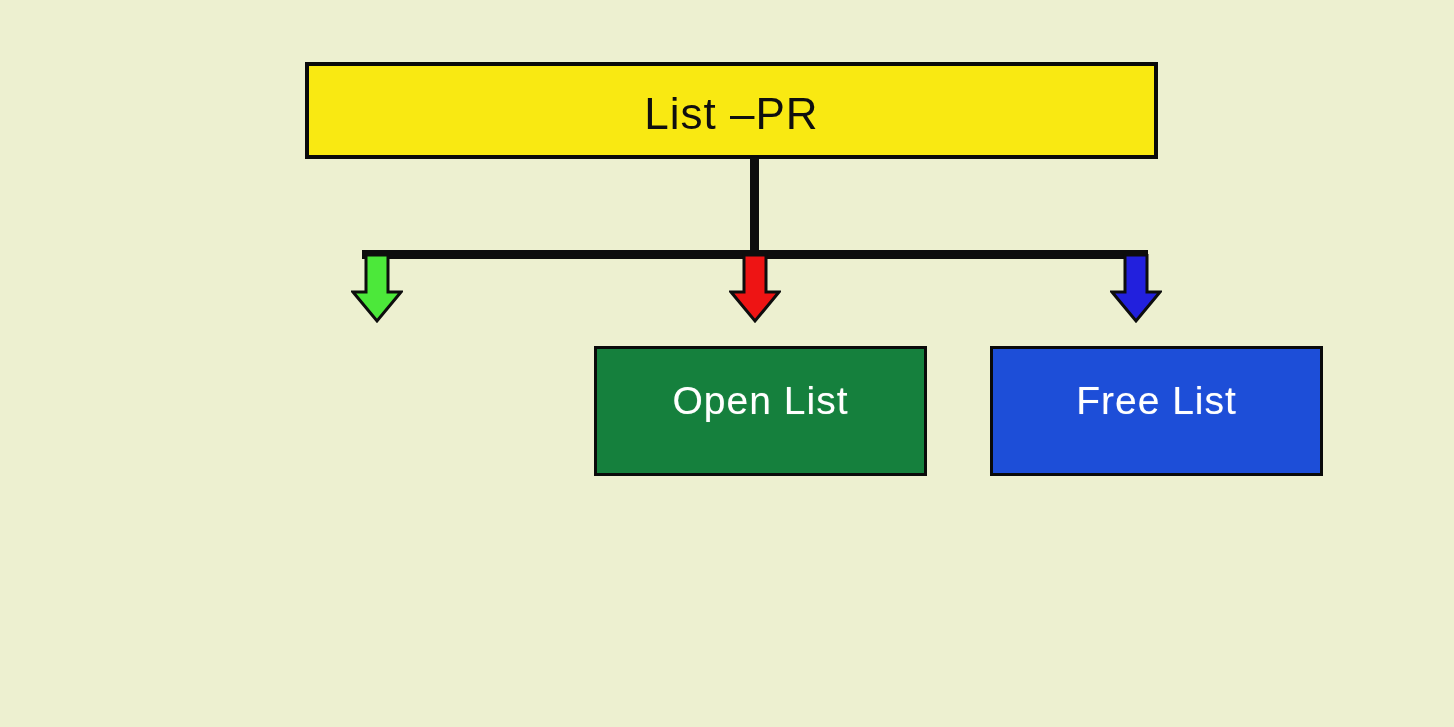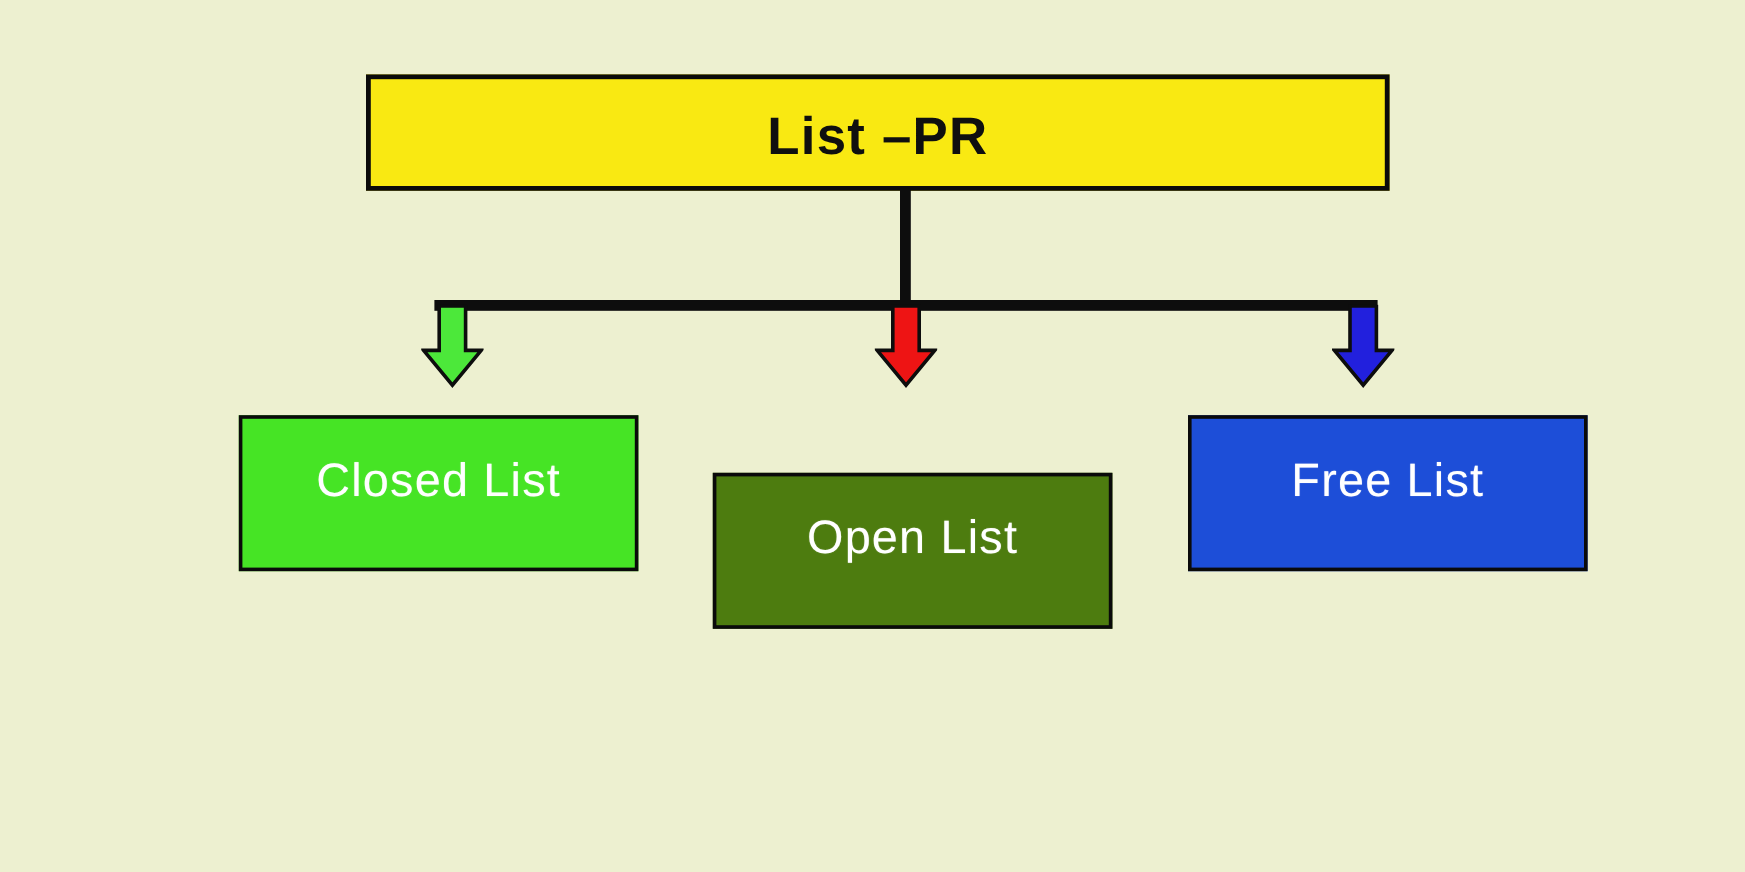--- a/index.html
+++ b/index.html
@@ -23,21 +23,21 @@
   }
   .root-node{
     left:305px; top:62px;
     width:853px; height:97px;
     background:#f9e912;
     align-items:center;
   }
   .root-label{
     color:#0f0f0f;
     font-size:44px;
-    font-weight:700;
+    font-weight:400;
     letter-spacing:1px;
     padding-top:6px;
   }
   .child-node{
     top:346px;
     width:333px; height:130px;
     border-width:3px;
     align-items:flex-start;
   }
   .child-label{
@@ -87,25 +87,22 @@
   <svg class="arrow arrow-closed" viewBox="0 0 52 70">
     <polygon points="15,1 37,1 37,38 50,38 26,67 2,38 15,38" stroke="#0d0d0d" stroke-width="3" stroke-linejoin="miter" fill="#4ce83a"></polygon>
   </svg>
   <svg class="arrow arrow-open" viewBox="0 0 52 70">
     <polygon points="15,1 37,1 37,38 50,38 26,67 2,38 15,38" stroke="#0d0d0d" stroke-width="3" stroke-linejoin="miter" fill="#ee1414"></polygon>
   </svg>
   <svg class="arrow arrow-free" viewBox="0 0 52 70">
     <polygon points="15,1 37,1 37,38 50,38 26,67 2,38 15,38" stroke="#0d0d0d" stroke-width="3" stroke-linejoin="miter" fill="#2220dd"></polygon>
   </svg>
 
-  <div class="node child-node child-closed" style="background-color: rgb(70, 228, 37);">
-    <span class="child-label">Closed List</span>
-  </div>
 
-  <div class="node child-node child-open" style="background-color: #4d7c0f; margin-top: 48px;">
+  <div class="node child-node child-open" style="background-color: #15803d;">
     <span class="child-label">Open List</span>
   </div>
 
   <div class="node child-node child-free" style="background-color: #1d4ed8;">
     <span class="child-label">Free List</span>
   </div>
 
 </div>
 
 </body></html>

